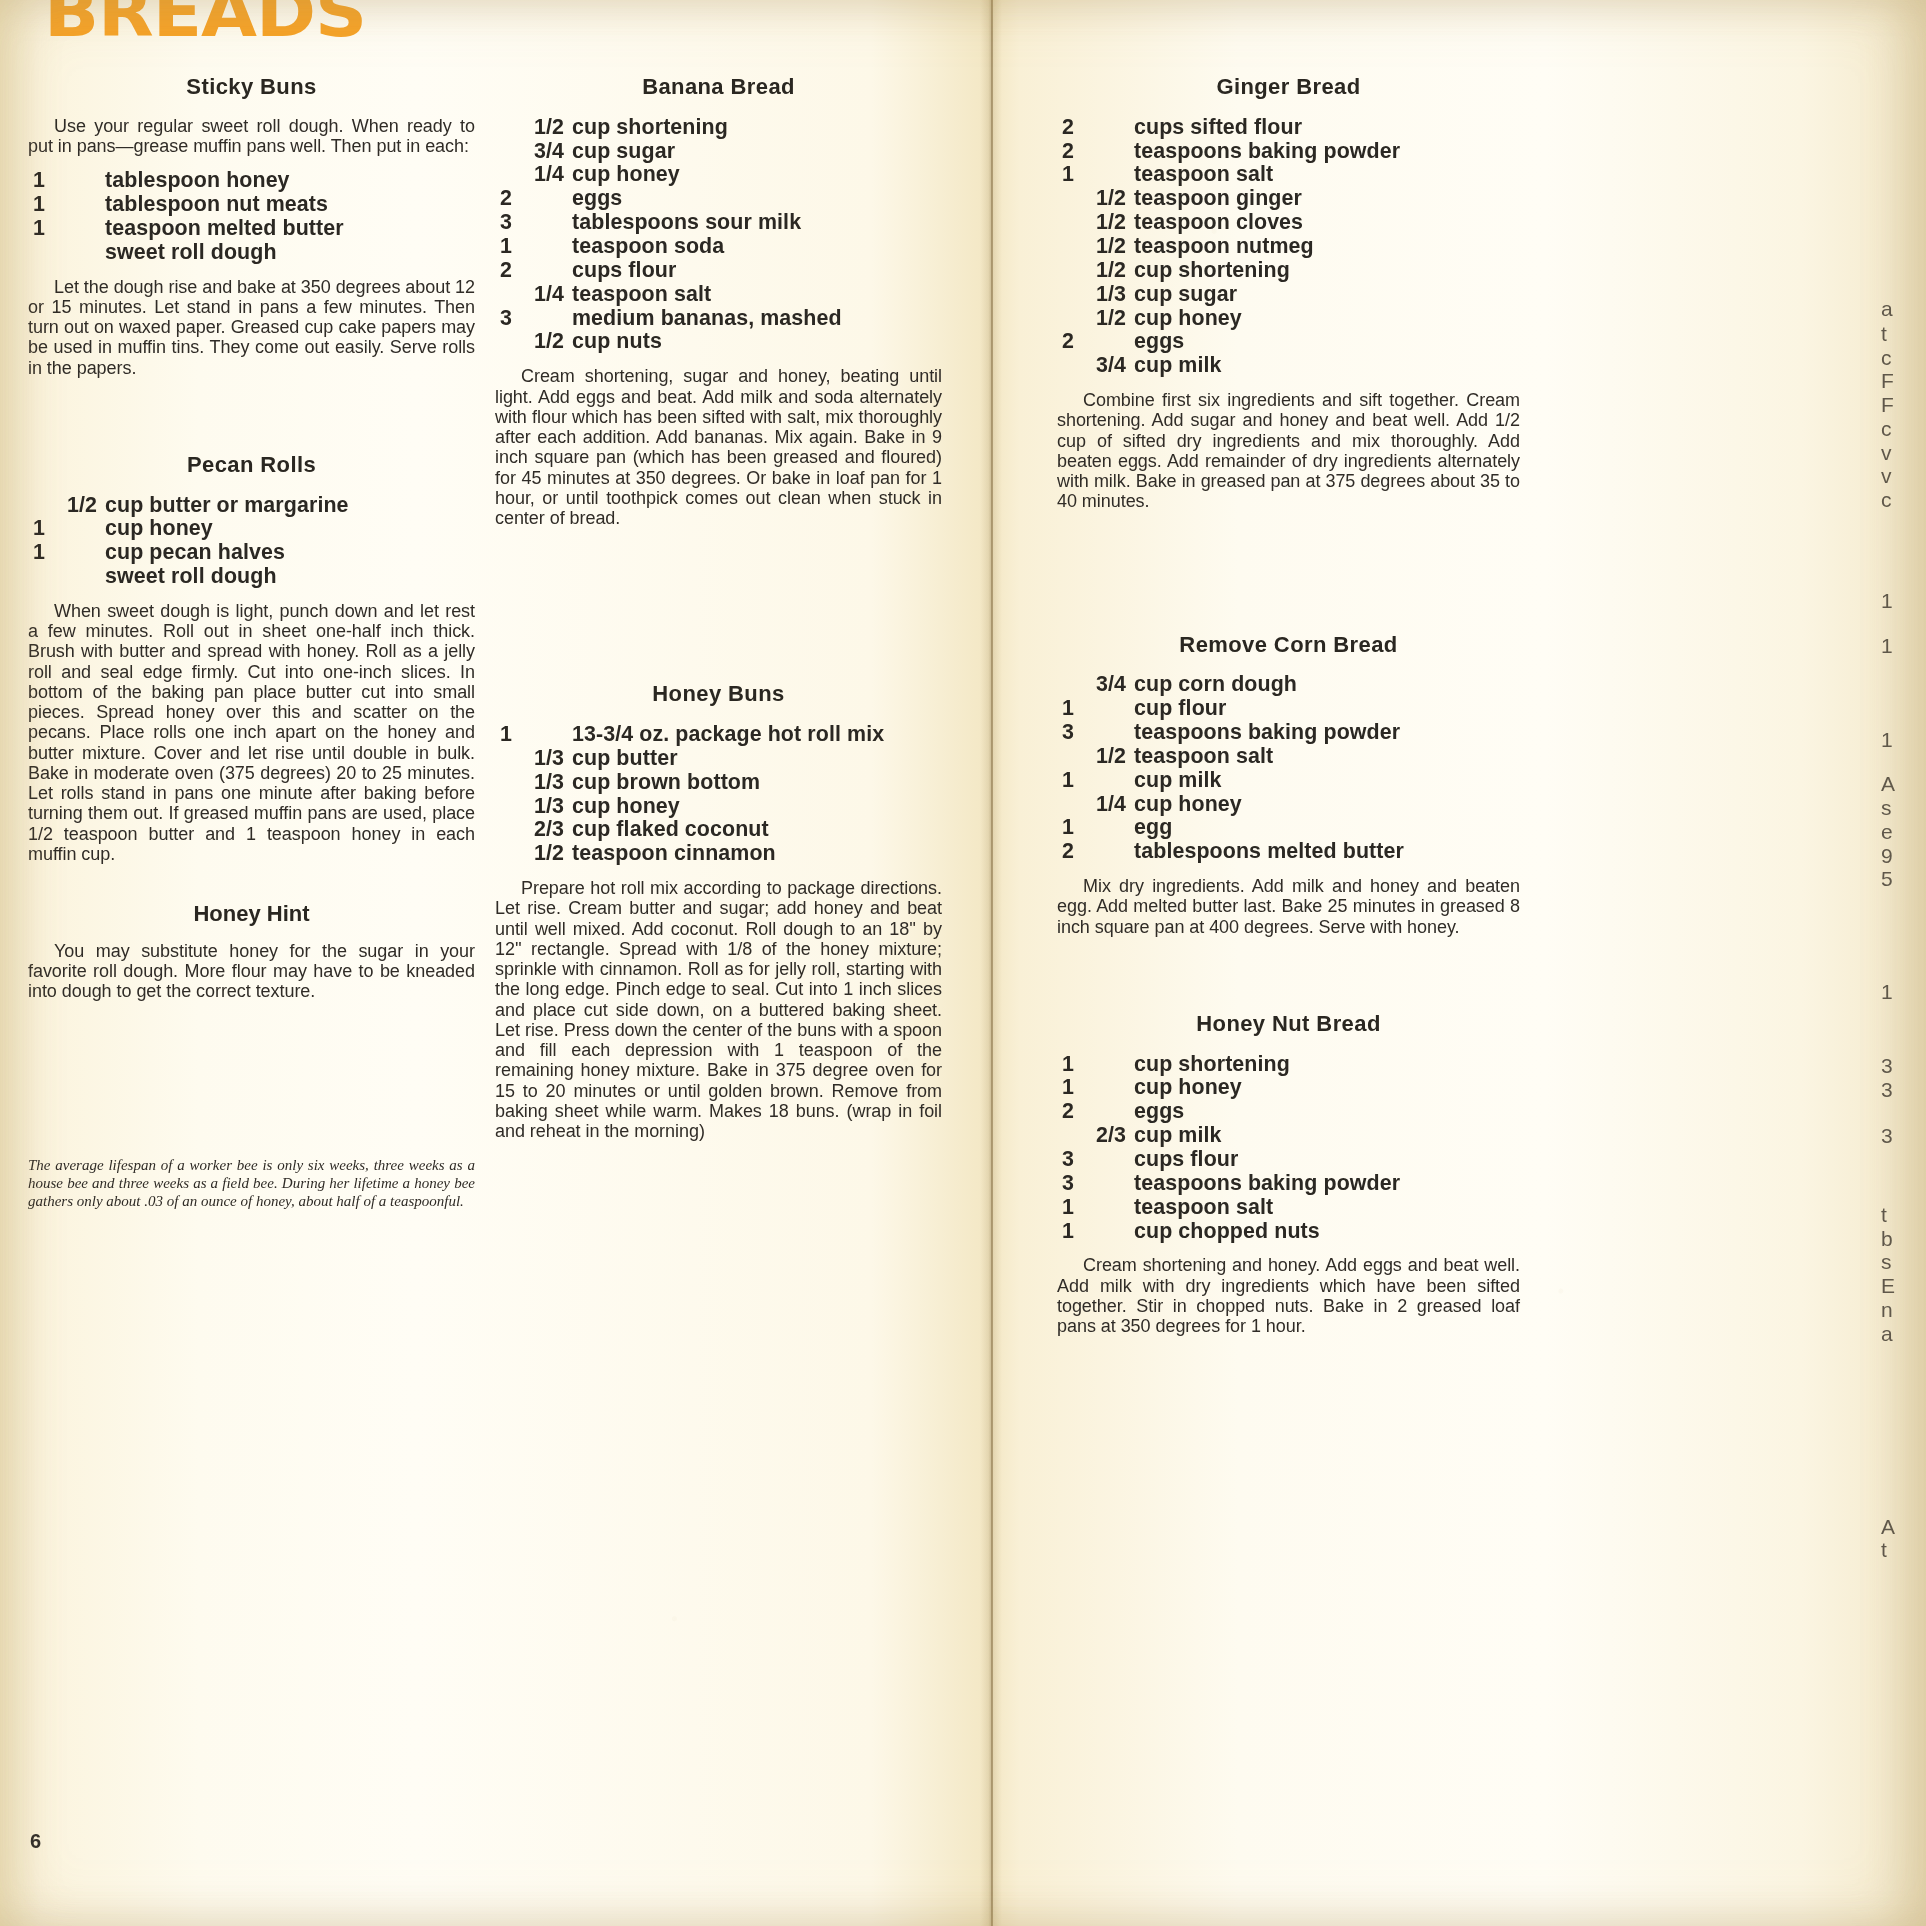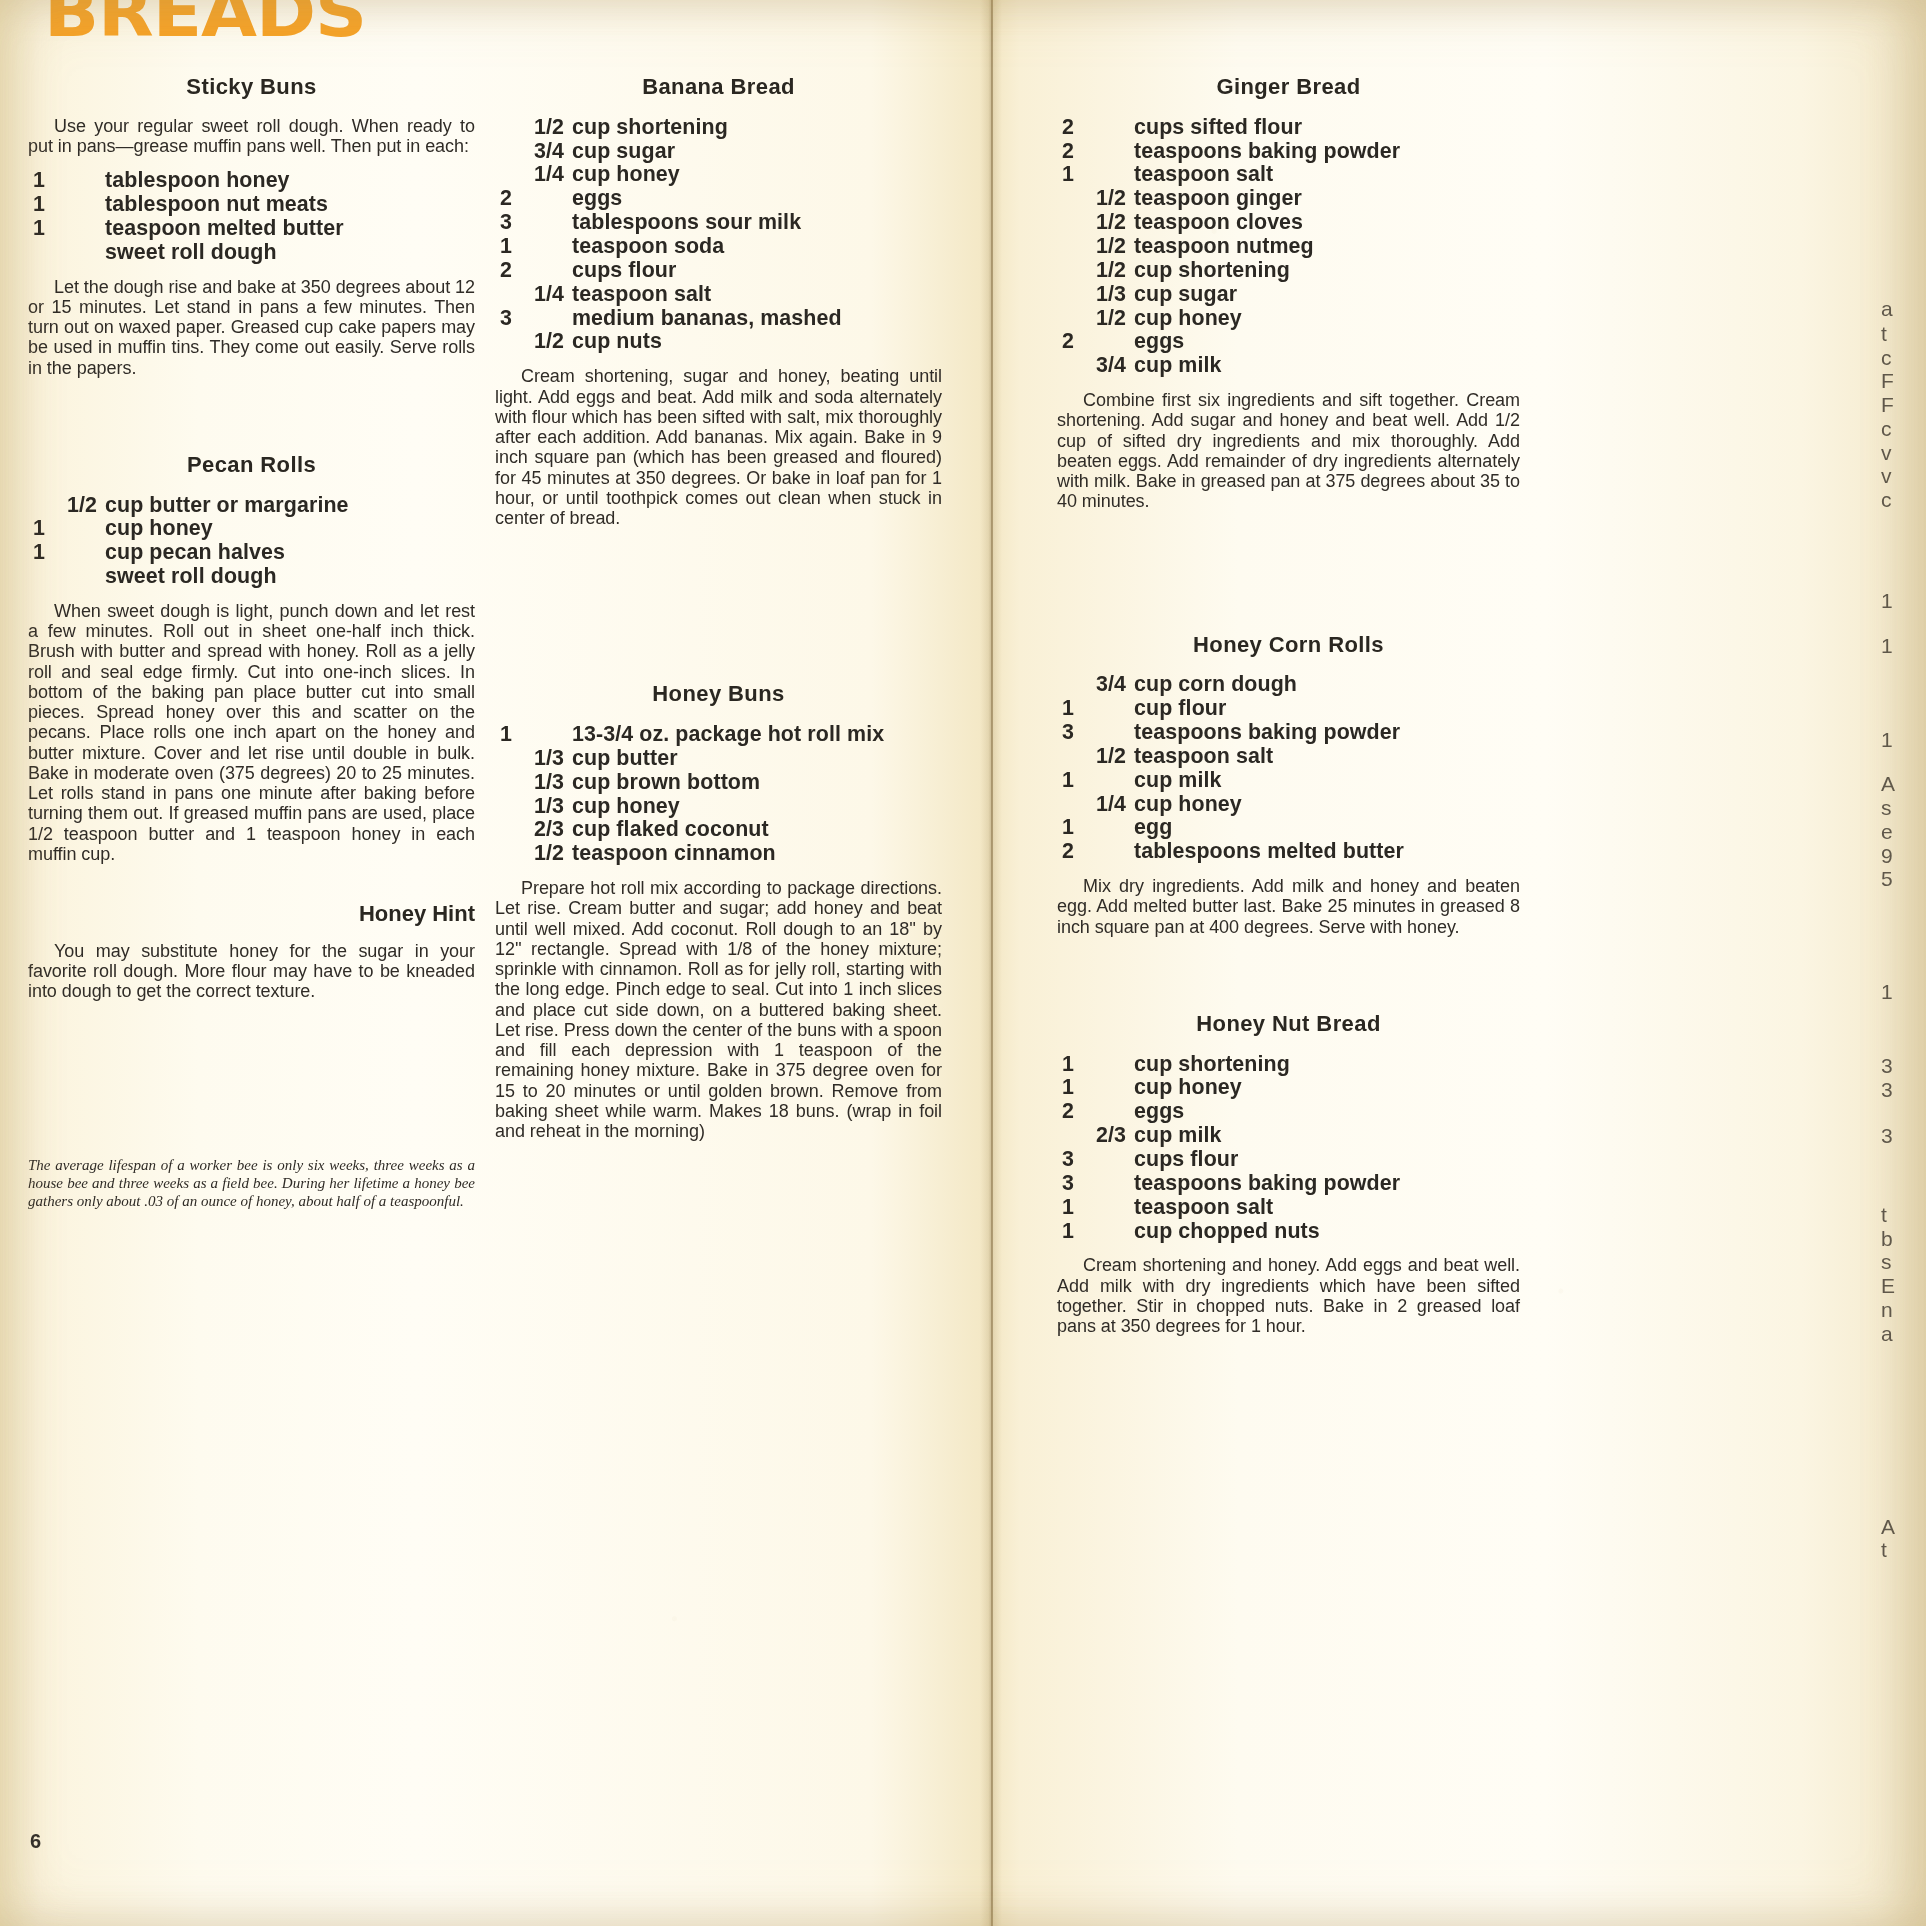--- a/index.html
+++ b/index.html
@@ -115,21 +115,21 @@
     font-size: 22px;
     font-weight: bold;
     text-align: center;
     margin: 0 0 16px 0;
     letter-spacing: 0.4px;
     color: #2a2721;
   }
   h3.hint-title {
     font-size: 22px;
     font-weight: bold;
-    text-align: right;
+    text-align: center;
     margin: 0 0 14px 0;
     color: #2a2721;
   }
 
   
   ul.ing {
     list-style: none;
     margin: 0 0 12px 0;
     padding: 0;
   }
@@ -421,21 +421,21 @@
           <span class="qty frac">3/4</span>
           <span class="item">cup milk</span>
         </li>
       </ul>
       <p class="body last">Combine first six ingredients and sift together. Cream shortening. Add sugar and honey and beat well. Add 1/2 cup of sifted dry ingredients and mix thoroughly. Add beaten eggs. Add remainder of dry ingredients alternately with milk. Bake in greased pan at 375 degrees about 35 to 40 minutes.</p>
     </div>
 
     <div class="spacer-lg"></div>
 
     <div class="recipe">
-      <h2 class="rtitle">Honey Corn Rolls</h2>
+      <h2 class="rtitle">Remove Corn Bread</h2>
       <ul class="ing">
         <li>
           <span class="qty frac">3/4</span>
           <span class="item">cup corn dough</span>
         </li>
         <li>
           <span class="qty">1</span>
           <span class="item">cup flour</span>
         </li>
         <li>

